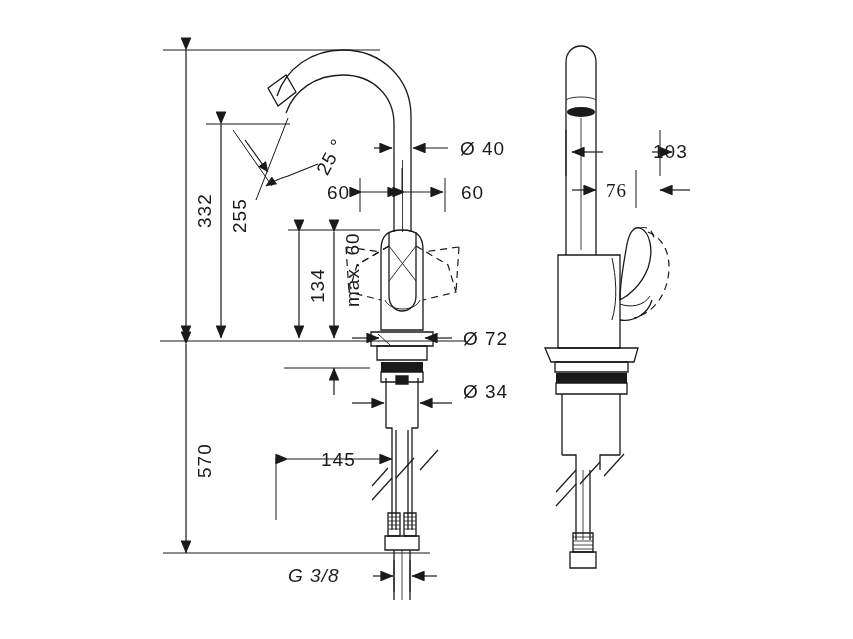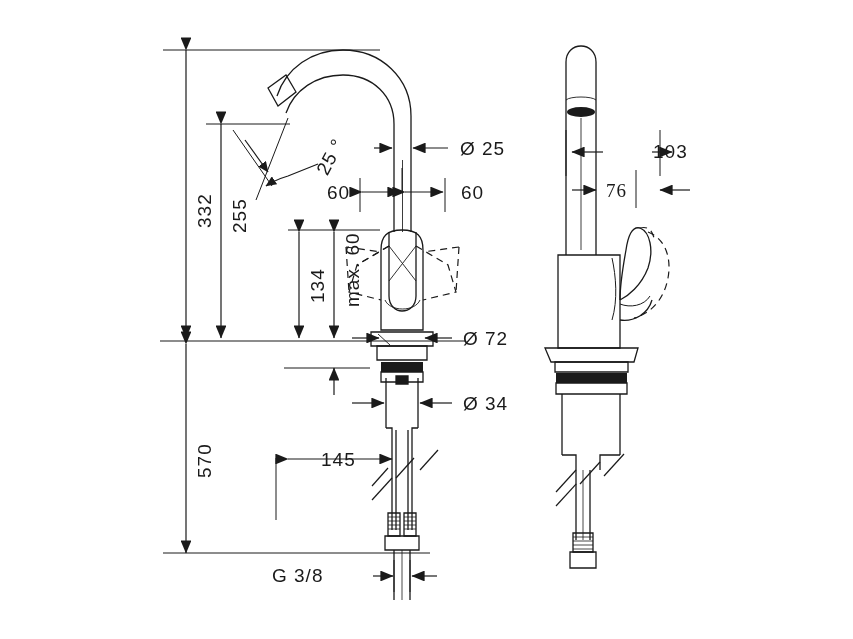--- a/index.html
+++ b/index.html
@@ -199,25 +199,25 @@
 <div class="lbl vlbl" style="left:195px;top:478px;">570</div>
 
 <div class="lbl" style="left:321px;top:450px;">145</div>
 
 <div class="lbl" style="left:327px;top:183px;">60</div>
 
 <div class="lbl" style="left:461px;top:183px;">60</div>
 
 <div class="lbl" style="left:313px;top:169px;transform-origin:0 0;transform:rotate(-62deg);">25 °</div>
 
-<div class="lbl" style="left:460px;top:139px;">Ø 25</div>
+<div class="lbl" style="left:460px;top:139px;">Ø 40</div>
 
 <div class="lbl" style="left:463px;top:329px;">Ø 72</div>
 
-<div class="lbl" style="left:463px;top:394px;">Ø 34</div>
+<div class="lbl" style="left:463px;top:382px;">Ø 34</div>
 
 <div class="lbl" style="left:613px;top:142px;margin-left:40px;">103</div>
 
 <div class="lbl" style="left:606px;top:181px;font-family:Liberation Serif, serif;">76</div>
 
-<div class="lbl" style="left:272px;top:566px;">G 3/8</div>
+<div class="lbl" style="left:288px;top:566px;font-style:italic;">G 3/8</div>
 
 </div>
 
 </body></html>

